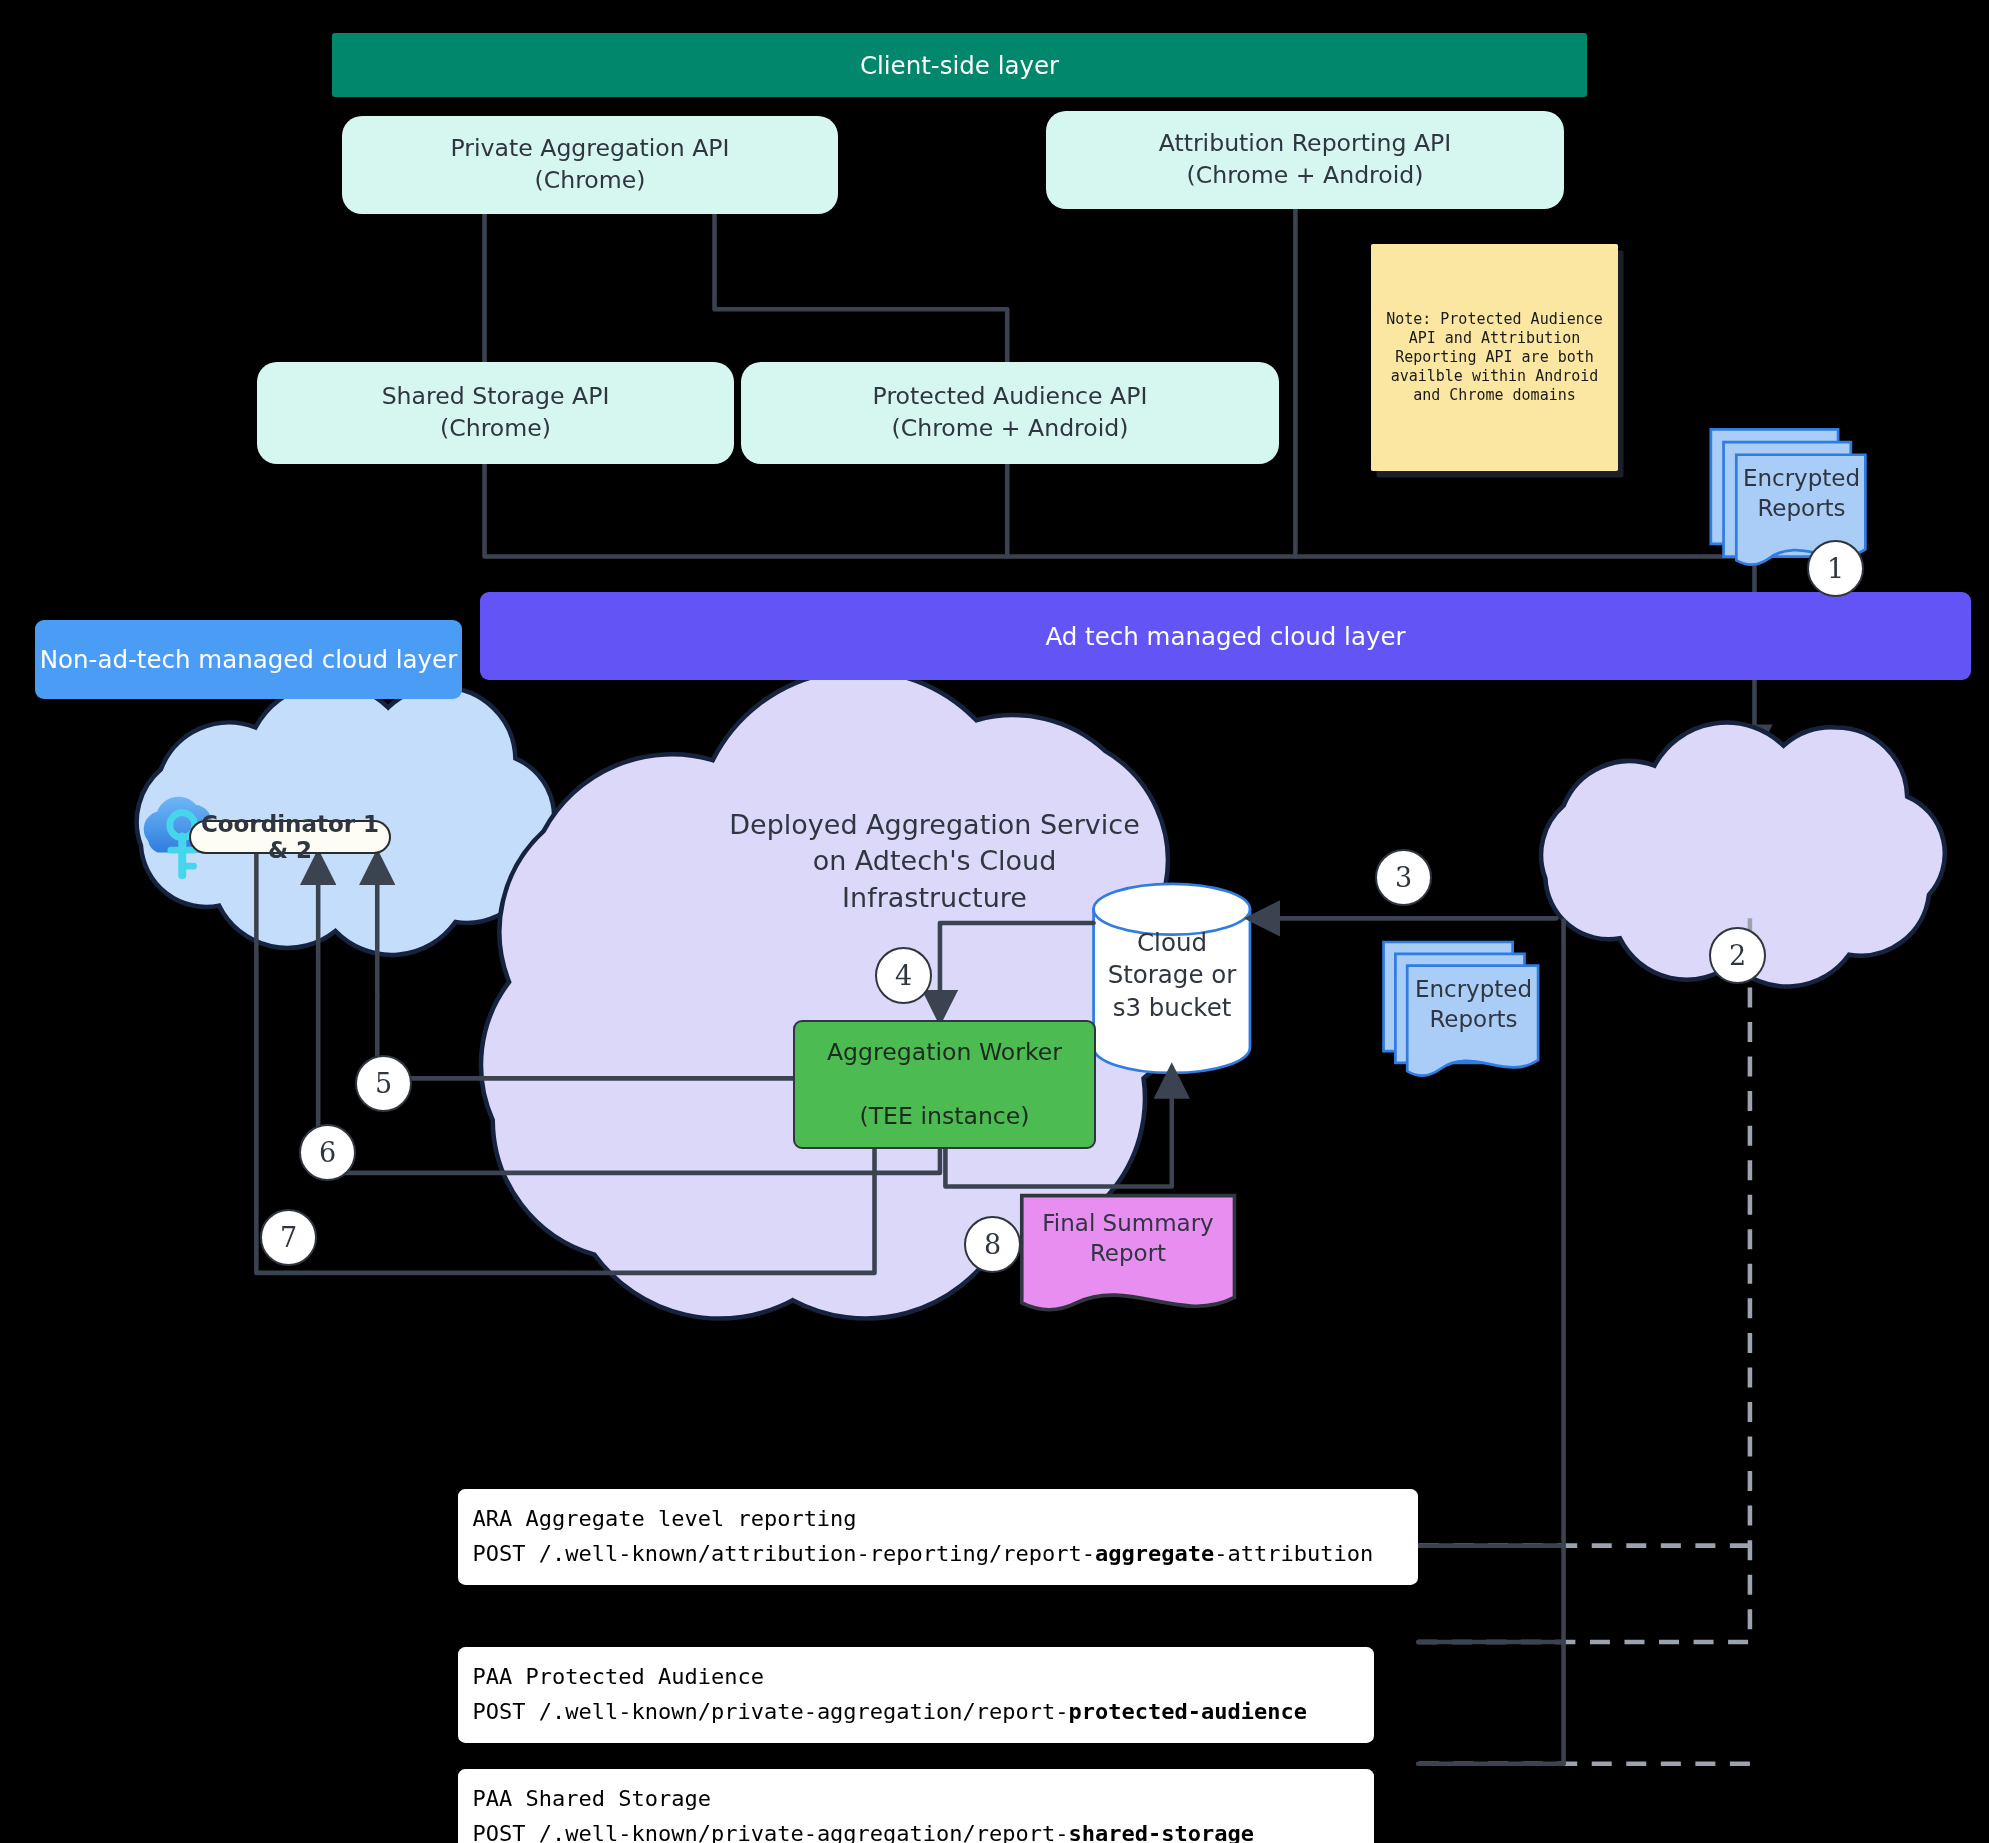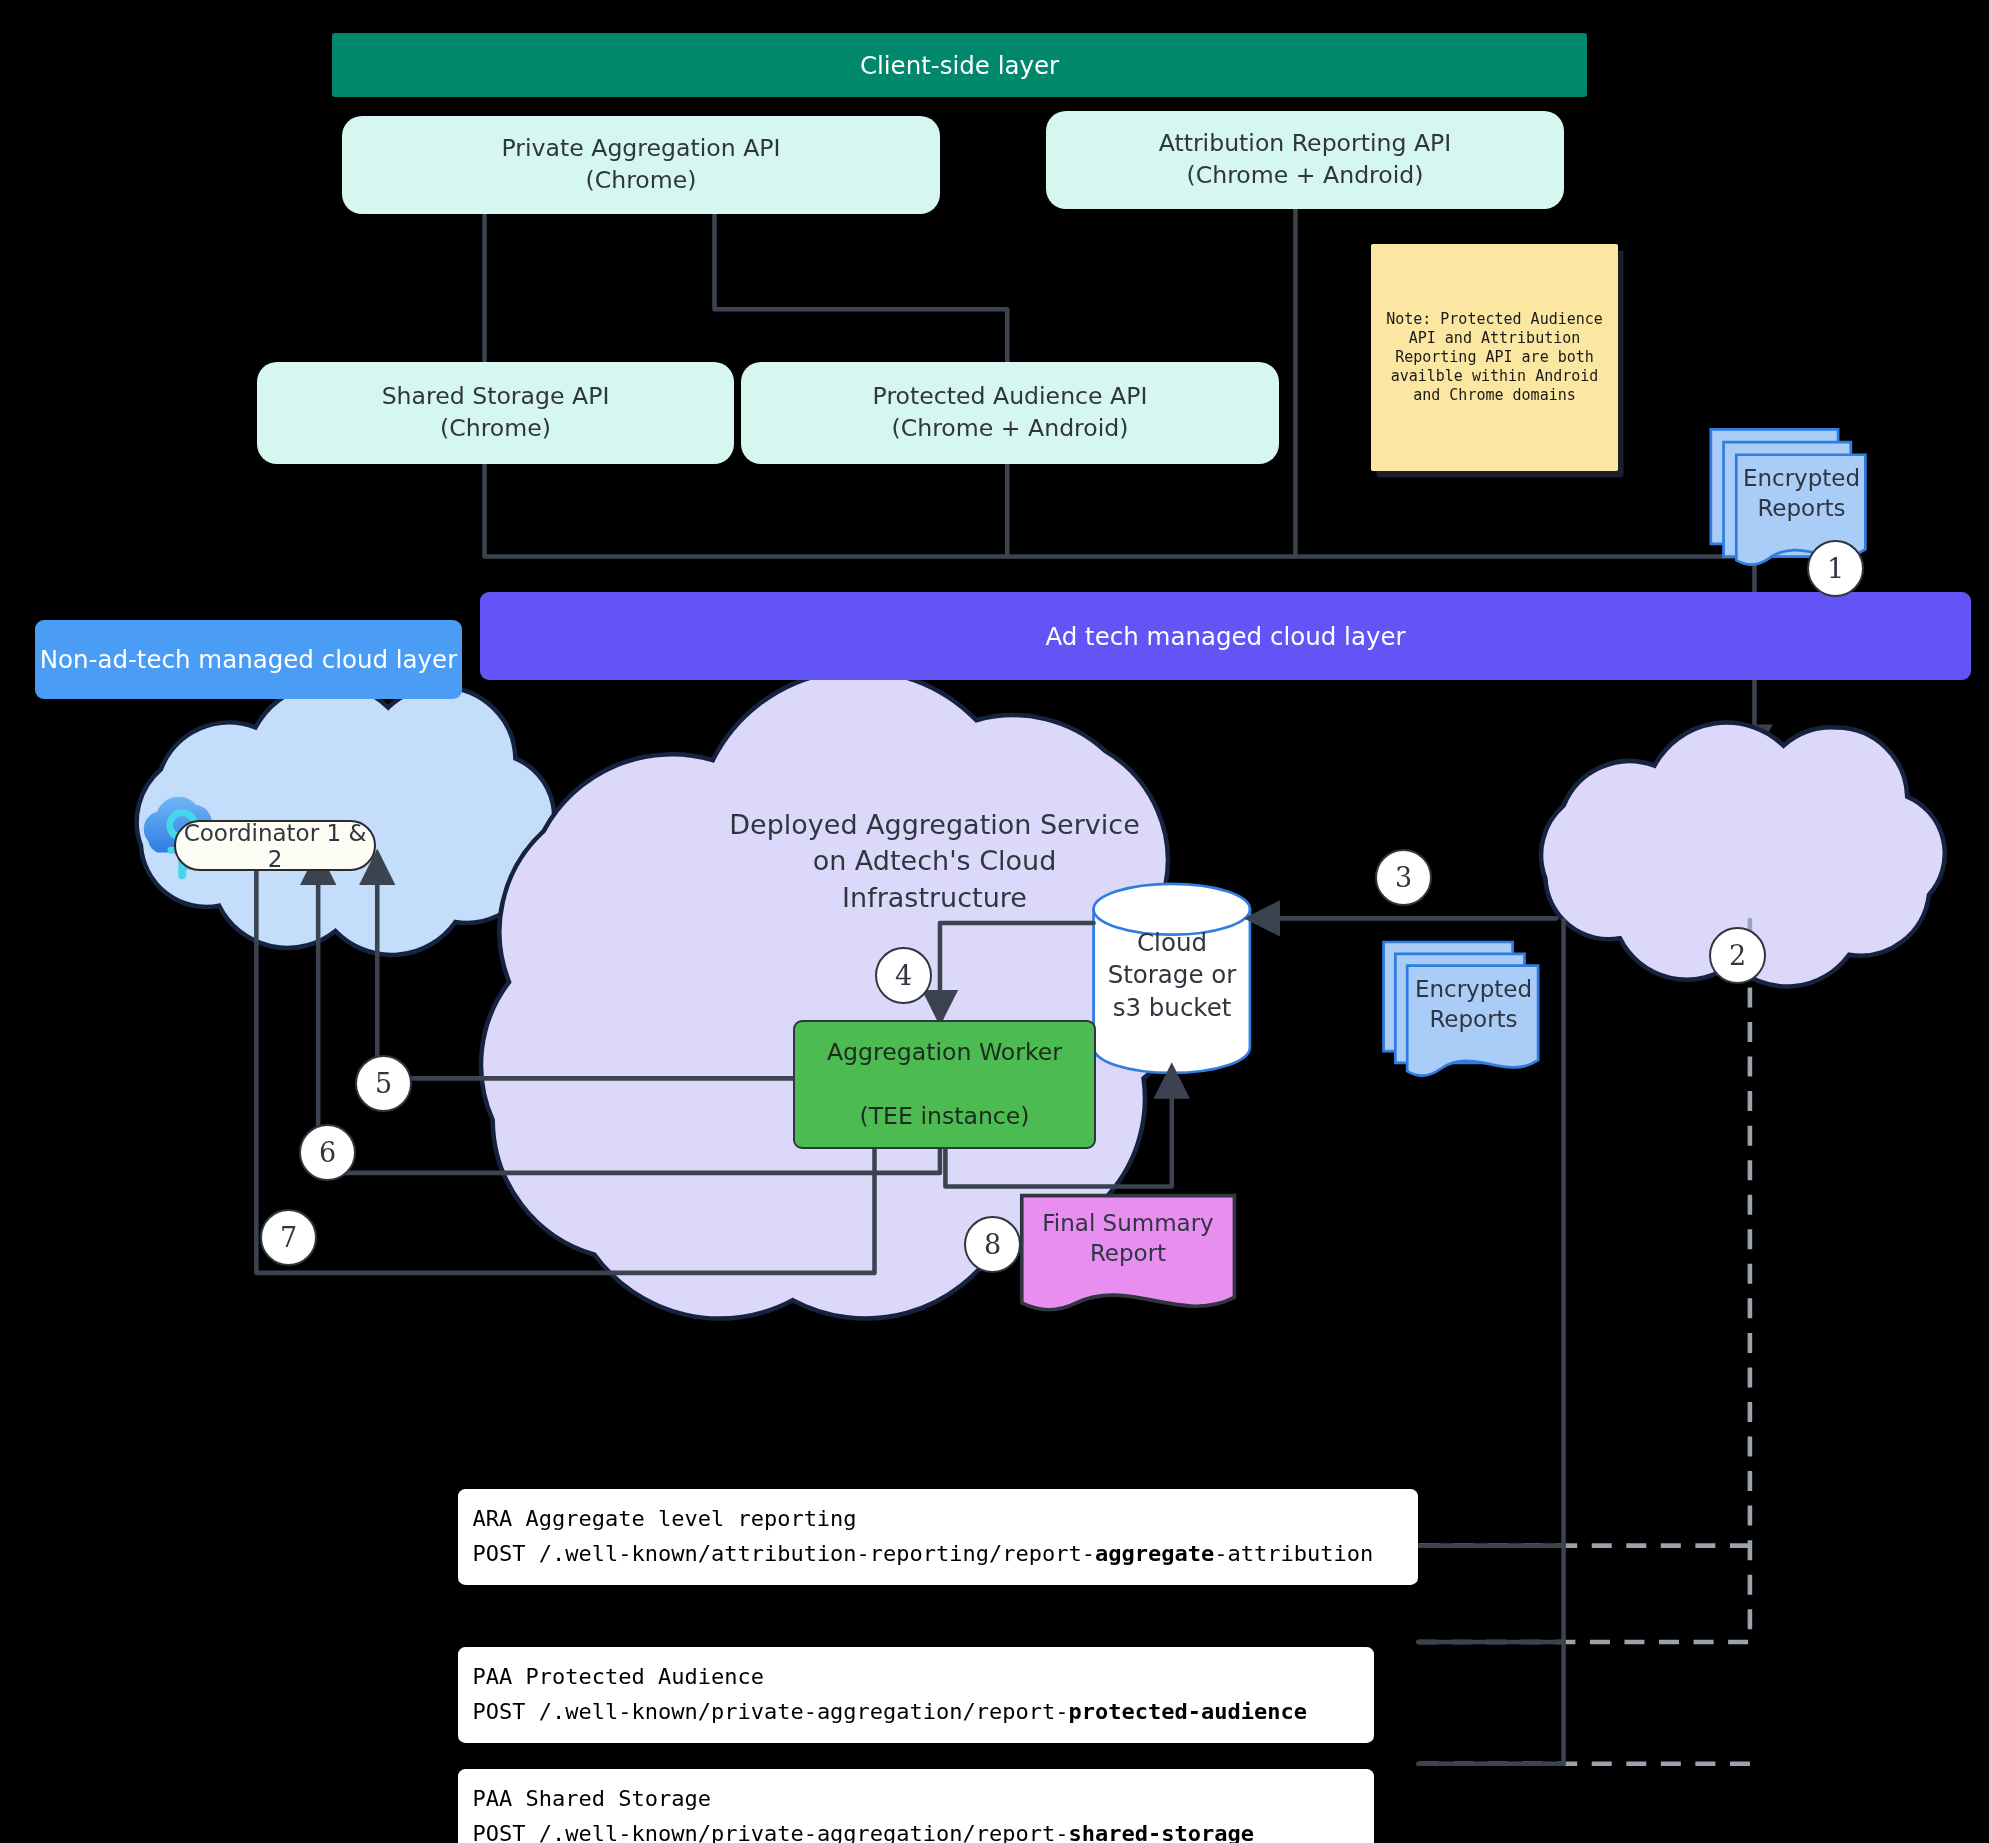--- a/index.html
+++ b/index.html
@@ -174,21 +174,21 @@
   </div>
 
   <div class="node bar-nonad" style="left:35px;top:620px;width:427px;height:79px;">
     <span>Non-ad-tech managed cloud layer</span>
   </div>
 
   <div class="node bar-adtech" style="left:480px;top:592px;width:1491px;height:88px;">
     <span>Ad tech managed cloud layer</span>
   </div>
 
-  <div class="node api-box" style="left:342px;top:116px;width:598px;height:98px;flex-direction:column;">
+  <div class="node api-box" style="left:342px;top:116px;width:496px;height:98px;flex-direction:column;">
     <span class="ln">Private Aggregation API</span>
     <span class="ln">(Chrome)</span>
   </div>
 
   <div class="node api-box" style="left:1046px;top:111px;width:518px;height:98px;flex-direction:column;">
     <span class="ln">Attribution Reporting API</span>
     <span class="ln">(Chrome + Android)</span>
   </div>
 
   <div class="node api-box" style="left:257px;top:362px;width:477px;height:102px;flex-direction:column;">
@@ -208,21 +208,21 @@
   <div class="doclabel" style="left:1735px;top:464px;width:133px;">
     <span class="ln">Encrypted</span>
     <span class="ln">Reports</span>
   </div>
 
   <div class="doclabel" style="left:1406px;top:975px;width:135px;">
     <span class="ln">Encrypted</span>
     <span class="ln">Reports</span>
   </div>
 
-  <div class="node pill" style="left:174px;top:820px;width:202px;height:51px;">
+  <div class="node pill" style="left:189px;top:820px;width:202px;height:34px;font-weight:bold;">
     <span>Coordinator 1 &amp; 2</span>
   </div>
 
   <div class="cap" style="left:680px;top:807px;width:509px;">
     <span class="ln">Deployed Aggregation Service</span>
     <span class="ln">on Adtech's Cloud</span>
     <span class="ln">Infrastructure</span>
   </div>
 
   <div class="cylabel" style="left:1094px;top:927px;width:156px;">

